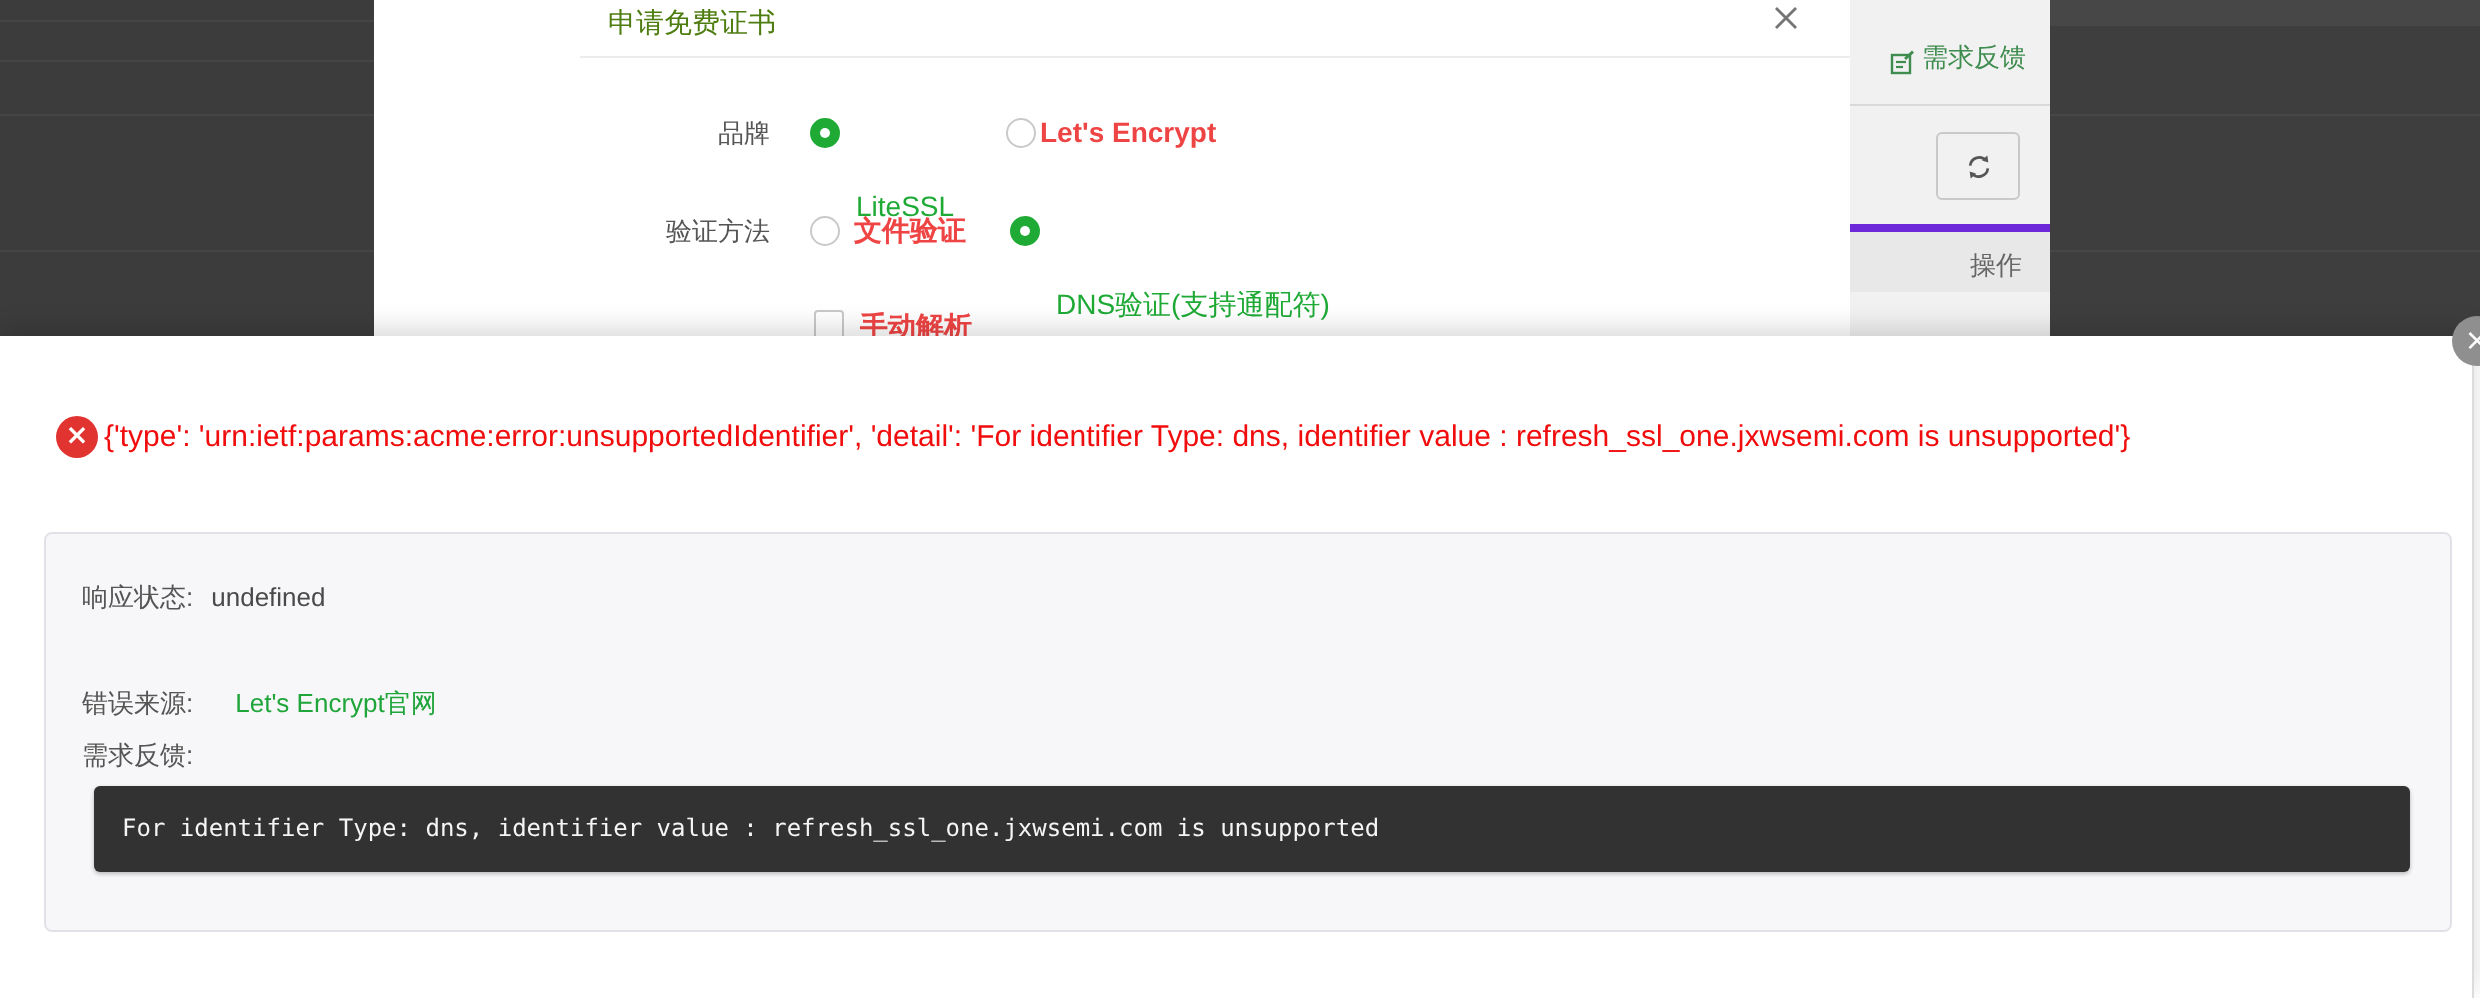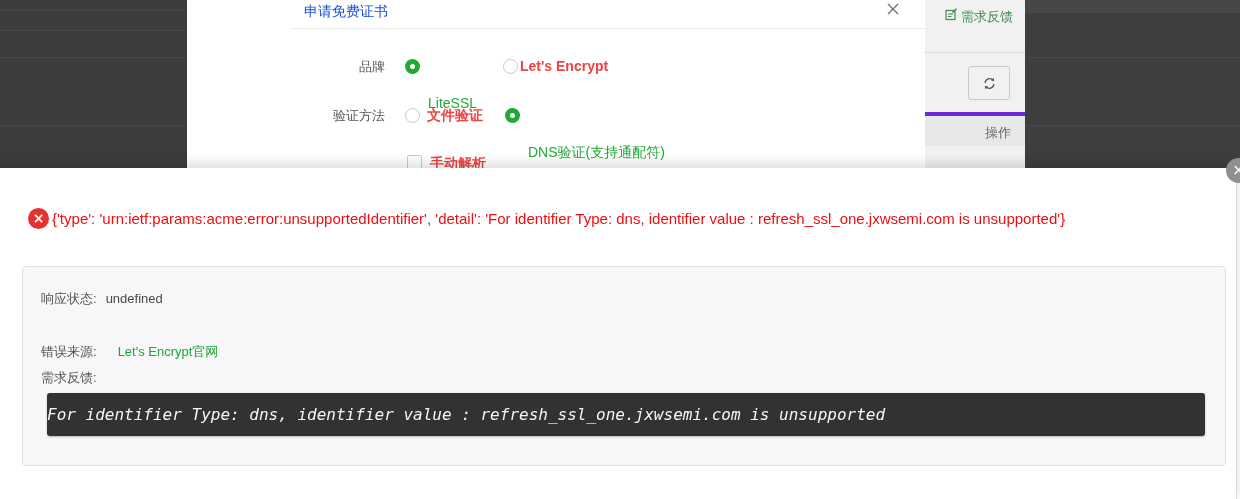--- a/index.html
+++ b/index.html
@@ -13,36 +13,36 @@
   .dark-right .band-top { position:absolute; left:0; top:0; width:100%; height:13px; background:#474747; }
   .faint-line { position:absolute; left:0; width:100%; height:1px; background:rgba(255,255,255,0.05); }
 
   
   .side-menu { position:absolute; left:187px; top:0; width:103px; height:168px; background:#979797; }
   .side-menu .item { position:absolute; left:31px; height:20px; line-height:20px;
                      font-size:14px; color:#333; white-space:nowrap; cursor:pointer; }
 
   
   .cert-modal { position:absolute; left:290px; top:0; width:635px; height:168px; background:#fff; }
-  .cert-modal .title { position:absolute; left:14px; top:2px; font-size:14px; color:#1d4ed8; height:18px; line-height:18px; }
+  .cert-modal .title { position:absolute; left:14px; top:2px; font-size:14px; color:#4d7c0f; height:18px; line-height:18px; }
   .cert-modal .close { position:absolute; left:594px; top:0; width:18px; height:18px; cursor:pointer; }
   .cert-modal .head-divider { position:absolute; left:0; top:28px; width:100%; height:1px; background:#ececec; }
   .form-label { position:absolute; left:0; width:95px; text-align:right; font-size:13px; color:#555; height:16px; line-height:16px; }
   .radio { position:absolute; width:15px; height:15px; border-radius:50%; }
   .radio.on { background:#1faa36; }
   .radio.on::after { content:""; position:absolute; left:5px; top:5px; width:5px; height:5px; border-radius:50%; background:#fff; }
   .radio.off { background:#fff; border:1px solid #c9c9c9; }
   .opt-label { position:absolute; font-size:14px; height:16px; line-height:16px; white-space:nowrap; cursor:pointer; }
   .opt-label.sel { color:#1faa36;margin-top:37px; }
   .opt-label.unsel { color:#ef4444;font-weight:bold; }
   .checkbox { position:absolute; width:15px; height:15px; background:#fff; border:1px solid #c9c9c9; border-radius:2px; }
 
   
   .page-strip { position:absolute; left:925px; top:0; width:100px; height:168px; background:#f1f1f1; }
-  .page-strip .feedback { position:absolute; right:12px; top:8px; display:flex; align-items:flex-start; gap:3px;
+  .page-strip .feedback { position:absolute; right:12px; top:20px; display:flex; align-items:flex-end; gap:3px;
                           font-size:13px; color:#3f8c4f; cursor:pointer; white-space:nowrap; }
   .page-strip .divider { position:absolute; left:0; top:52px; width:100%; height:1px; background:#d9d9d9; }
   .refresh-btn { position:absolute; left:43px; top:66px; width:42px; height:34px; border:1px solid #c9c9c9;
                  border-radius:3px; background:#f1f1f1; cursor:pointer; display:flex; align-items:center; justify-content:center; }
   .op-band { position:absolute; left:0; top:112px; width:100%; height:34px; background:#e8e8e8; border-top:4px solid #6d28d9; }
   .op-band .op-text { position:absolute; right:14px; top:0; height:34px; line-height:34px; font-size:13px; color:#666; }
 
   
   .error-panel { position:absolute; left:0; top:168px; width:1237px; height:331px; background:#fff;
                  border-right:1px solid #dcdcdc; box-shadow:0 -4px 12px rgba(0,0,0,0.15); }
@@ -54,22 +54,22 @@
               font-family:"DejaVu Sans",sans-serif; }
   .err-msg { position:absolute; left:52px; top:40px; width:1180px; height:21px; line-height:21px;
              font-size:15px; color:#f10d0d; white-space:nowrap; overflow:hidden; }
   .detail-box { position:absolute; left:22px; top:98px; width:1204px; height:200px; background:#f7f7f9;
                 border:1px solid #e1e1ea; border-radius:4px; }
   .detail-row { position:absolute; left:18px; height:16px; line-height:16px; font-size:13px; color:#555; white-space:nowrap; }
   .detail-row .val { color:#4a4a4a; margin-left:9px; }
   .detail-row .val.link { color:#20a53a; cursor:pointer;padding-left:12px; }
   .code-box { position:absolute; left:24px; top:126px; width:1158px; height:43px; background:#323232;
               border-radius:3px; box-shadow:0 1px 2px rgba(0,0,0,0.25); }
-  .code-box .code { display:block; height:43px; line-height:43px; font-size:16px; color:#f5f5f5;
-                    font-family:"DejaVu Sans Mono","Liberation Mono",monospace; white-space:nowrap; overflow:hidden;font-style:italic; }
+  .code-box .code { display:block; padding-left:14px; height:43px; line-height:43px; font-size:12px; color:#f5f5f5;
+                    font-family:"DejaVu Sans Mono","Liberation Mono",monospace; white-space:nowrap; overflow:hidden; }
 
   svg { display:block; }
 </style>
 </head>
 <body>
 
 <div id="stage">
 
   <div class="dark-left">
     <div class="faint-line" style="top:10px"></div>

